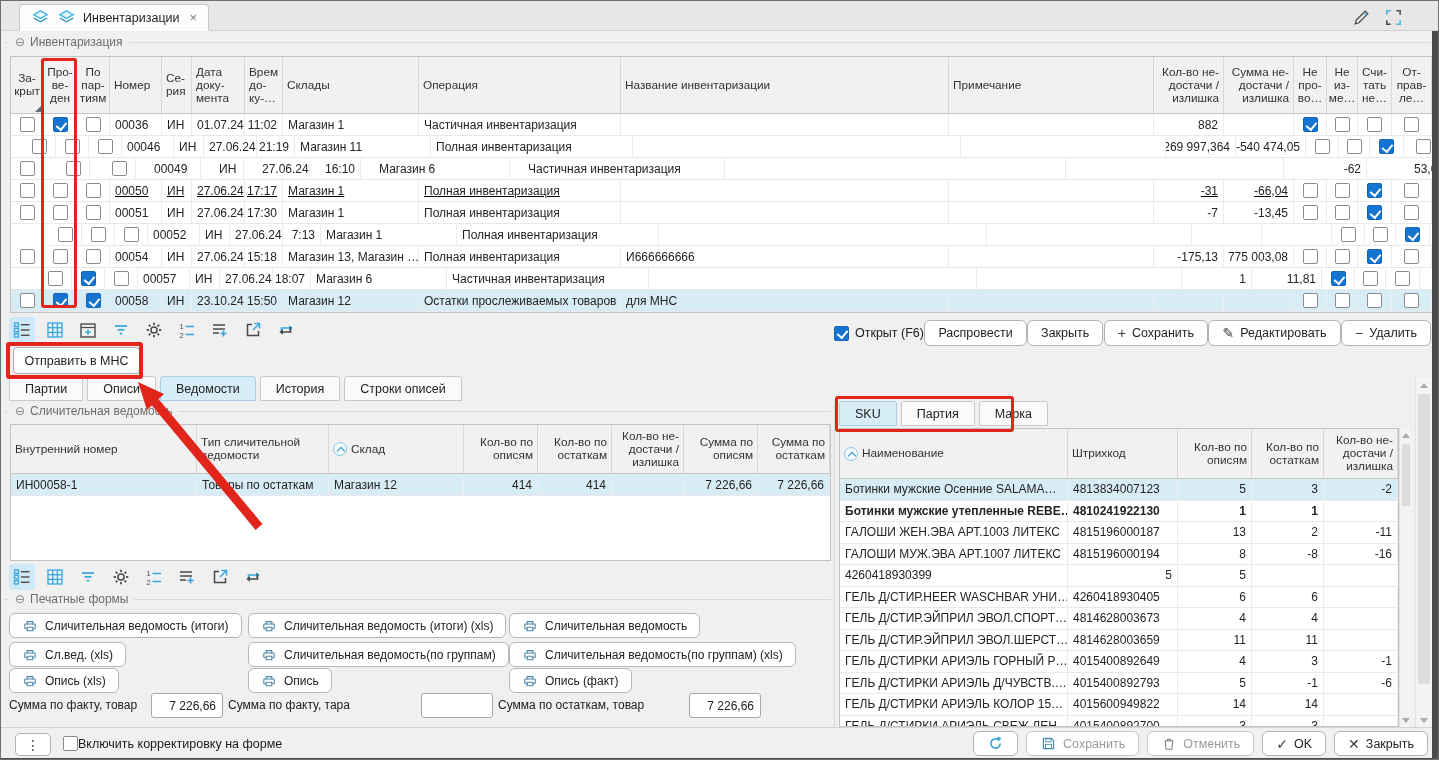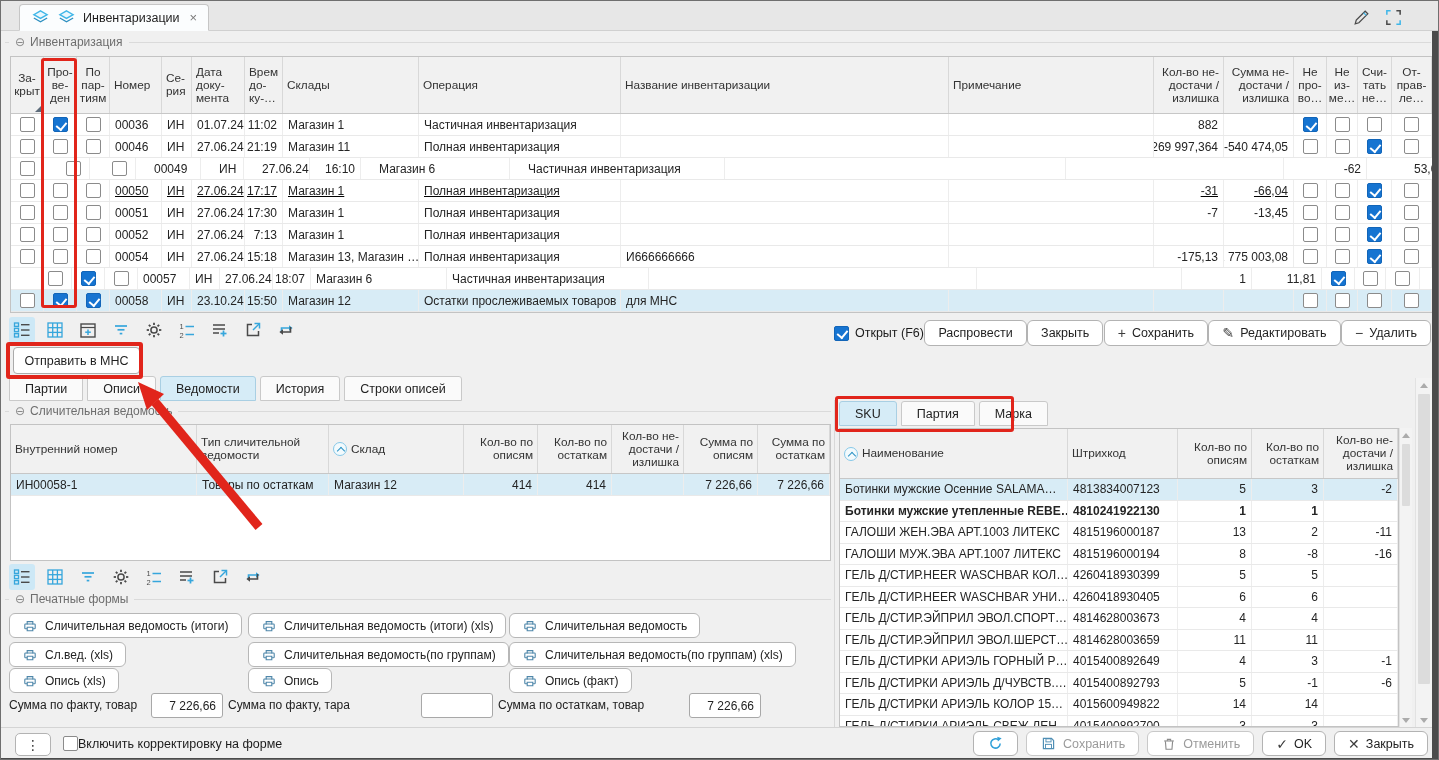--- a/index.html
+++ b/index.html
@@ -201,21 +201,21 @@
         <div class="td c">
           <span class="cb"></span>
         </div>
         <div class="td c">
           <span class="cb"></span>
         </div>
         <div class="td c">
           <span class="cb"></span>
         </div>
       </div>
-      <div class="trw" style="grid-template-columns: 33px 33px 33px 52px 30px 53px 38px 136px 202px 328px 205px 70px 70px 33px 31px 34px 40px; height: 22px;">
+      <div class="trw" style="grid-template-columns: 33px 33px 33px 52px 30px 53px 38px 136px 202px 328px 205px 70px 70px 33px 31px 34px 40px; height: 22px; padding-left: 12px;">
         <div class="td c">
           <span class="cb"></span>
         </div>
         <div class="td c">
           <span class="cb"></span>
         </div>
         <div class="td c">
           <span class="cb"></span>
         </div>
         <div class="td">00046</div>
@@ -333,21 +333,21 @@
         <div class="td c">
           <span class="cb"></span>
         </div>
         <div class="td c">
           <span class="cb on"></span>
         </div>
         <div class="td c">
           <span class="cb"></span>
         </div>
       </div>
-      <div class="trw" style="grid-template-columns: 33px 33px 33px 52px 30px 53px 38px 136px 202px 328px 205px 70px 70px 33px 31px 34px 40px; height: 22px;">
+      <div class="trw" style="grid-template-columns: 33px 33px 33px 52px 30px 53px 38px 136px 202px 328px 205px 70px 70px 33px 31px 34px 40px; height: 22px; margin-left: 38px;">
         <div class="td c">
           <span class="cb"></span>
         </div>
         <div class="td c">
           <span class="cb"></span>
         </div>
         <div class="td c">
           <span class="cb"></span>
         </div>
         <div class="td">00052</div>
@@ -909,21 +909,20 @@
         <div class="td r">-11</div>
       </div>
       <div class="trw" style="grid-template-columns: 228px 110px 74px 72px 74px; height: 21.5px;">
         <div class="td">ГАЛОШИ МУЖ.ЭВА АРТ.1007 ЛИТЕКС</div>
         <div class="td">4815196000194</div>
         <div class="td r">8</div>
         <div class="td r">-8</div>
         <div class="td r">-16</div>
       </div>
       <div class="trw" style="grid-template-columns: 228px 110px 74px 72px 74px; height: 21.5px;">
-        <div class="td">ГЕЛЬ Д/СТИР.HEER WASCHBAR КОЛ…</div>
         <div class="td">4260418930399</div>
         <div class="td r">5</div>
         <div class="td r">5</div>
         <div class="td r"></div>
       </div>
       <div class="trw" style="grid-template-columns: 228px 110px 74px 72px 74px; height: 21.5px;">
         <div class="td">ГЕЛЬ Д/СТИР.HEER WASCHBAR УНИ…</div>
         <div class="td">4260418930405</div>
         <div class="td r">6</div>
         <div class="td r">6</div>

